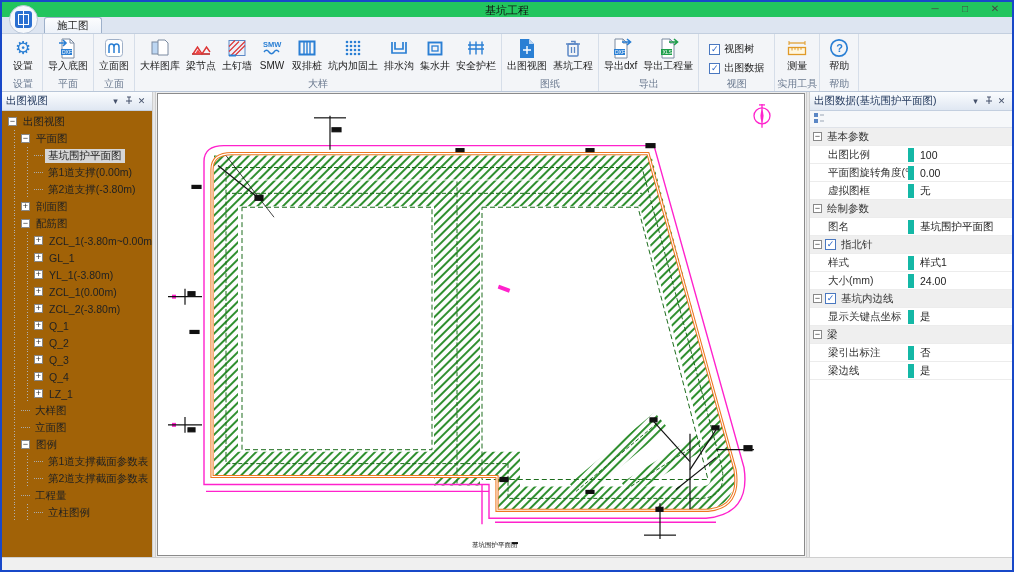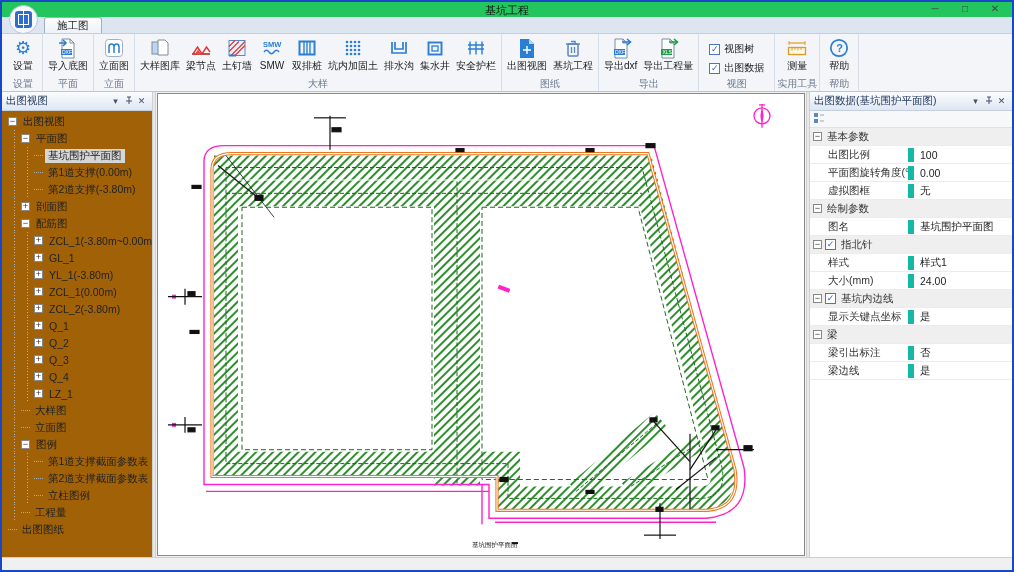--- a/index.html
+++ b/index.html
@@ -490,34 +490,29 @@
           <div class="trow">
             <span class="pad0"></span>
             <span class="guide"></span>
             <span class="guide"></span>
             <span class="hconn"></span>
             <span class="tlabel">第2道支撑截面参数表</span>
           </div>
           <div class="trow">
             <span class="pad0"></span>
             <span class="guide"></span>
+            <span class="hconn"></span>
+            <span class="tlabel">工程量</span>
+          </div>
+          <div class="trow">
+            <span class="pad0"></span>
+            <span class="guide"></span>
             <span class="guide"></span>
             <span class="hconn"></span>
             <span class="tlabel">立柱图例</span>
-          </div>
-          <div class="trow">
-            <span class="pad0"></span>
-            <span class="guide"></span>
-            <span class="hconn"></span>
-            <span class="tlabel">工程量</span>
-          </div>
-          <div class="trow">
-            <span class="pad0"></span>
-            <span class="hconn"></span>
-            <span class="tlabel">出图图纸</span>
           </div>
         </div>
     </aside>
 
     <div class="splitter"></div>
 
     <div class="canvas">
       <svg viewBox="0 0 650 468" preserveAspectRatio="none">
         <defs>
           <pattern id="hatch" patternUnits="userSpaceOnUse" width="6" height="6" patternTransform="rotate(45)">

